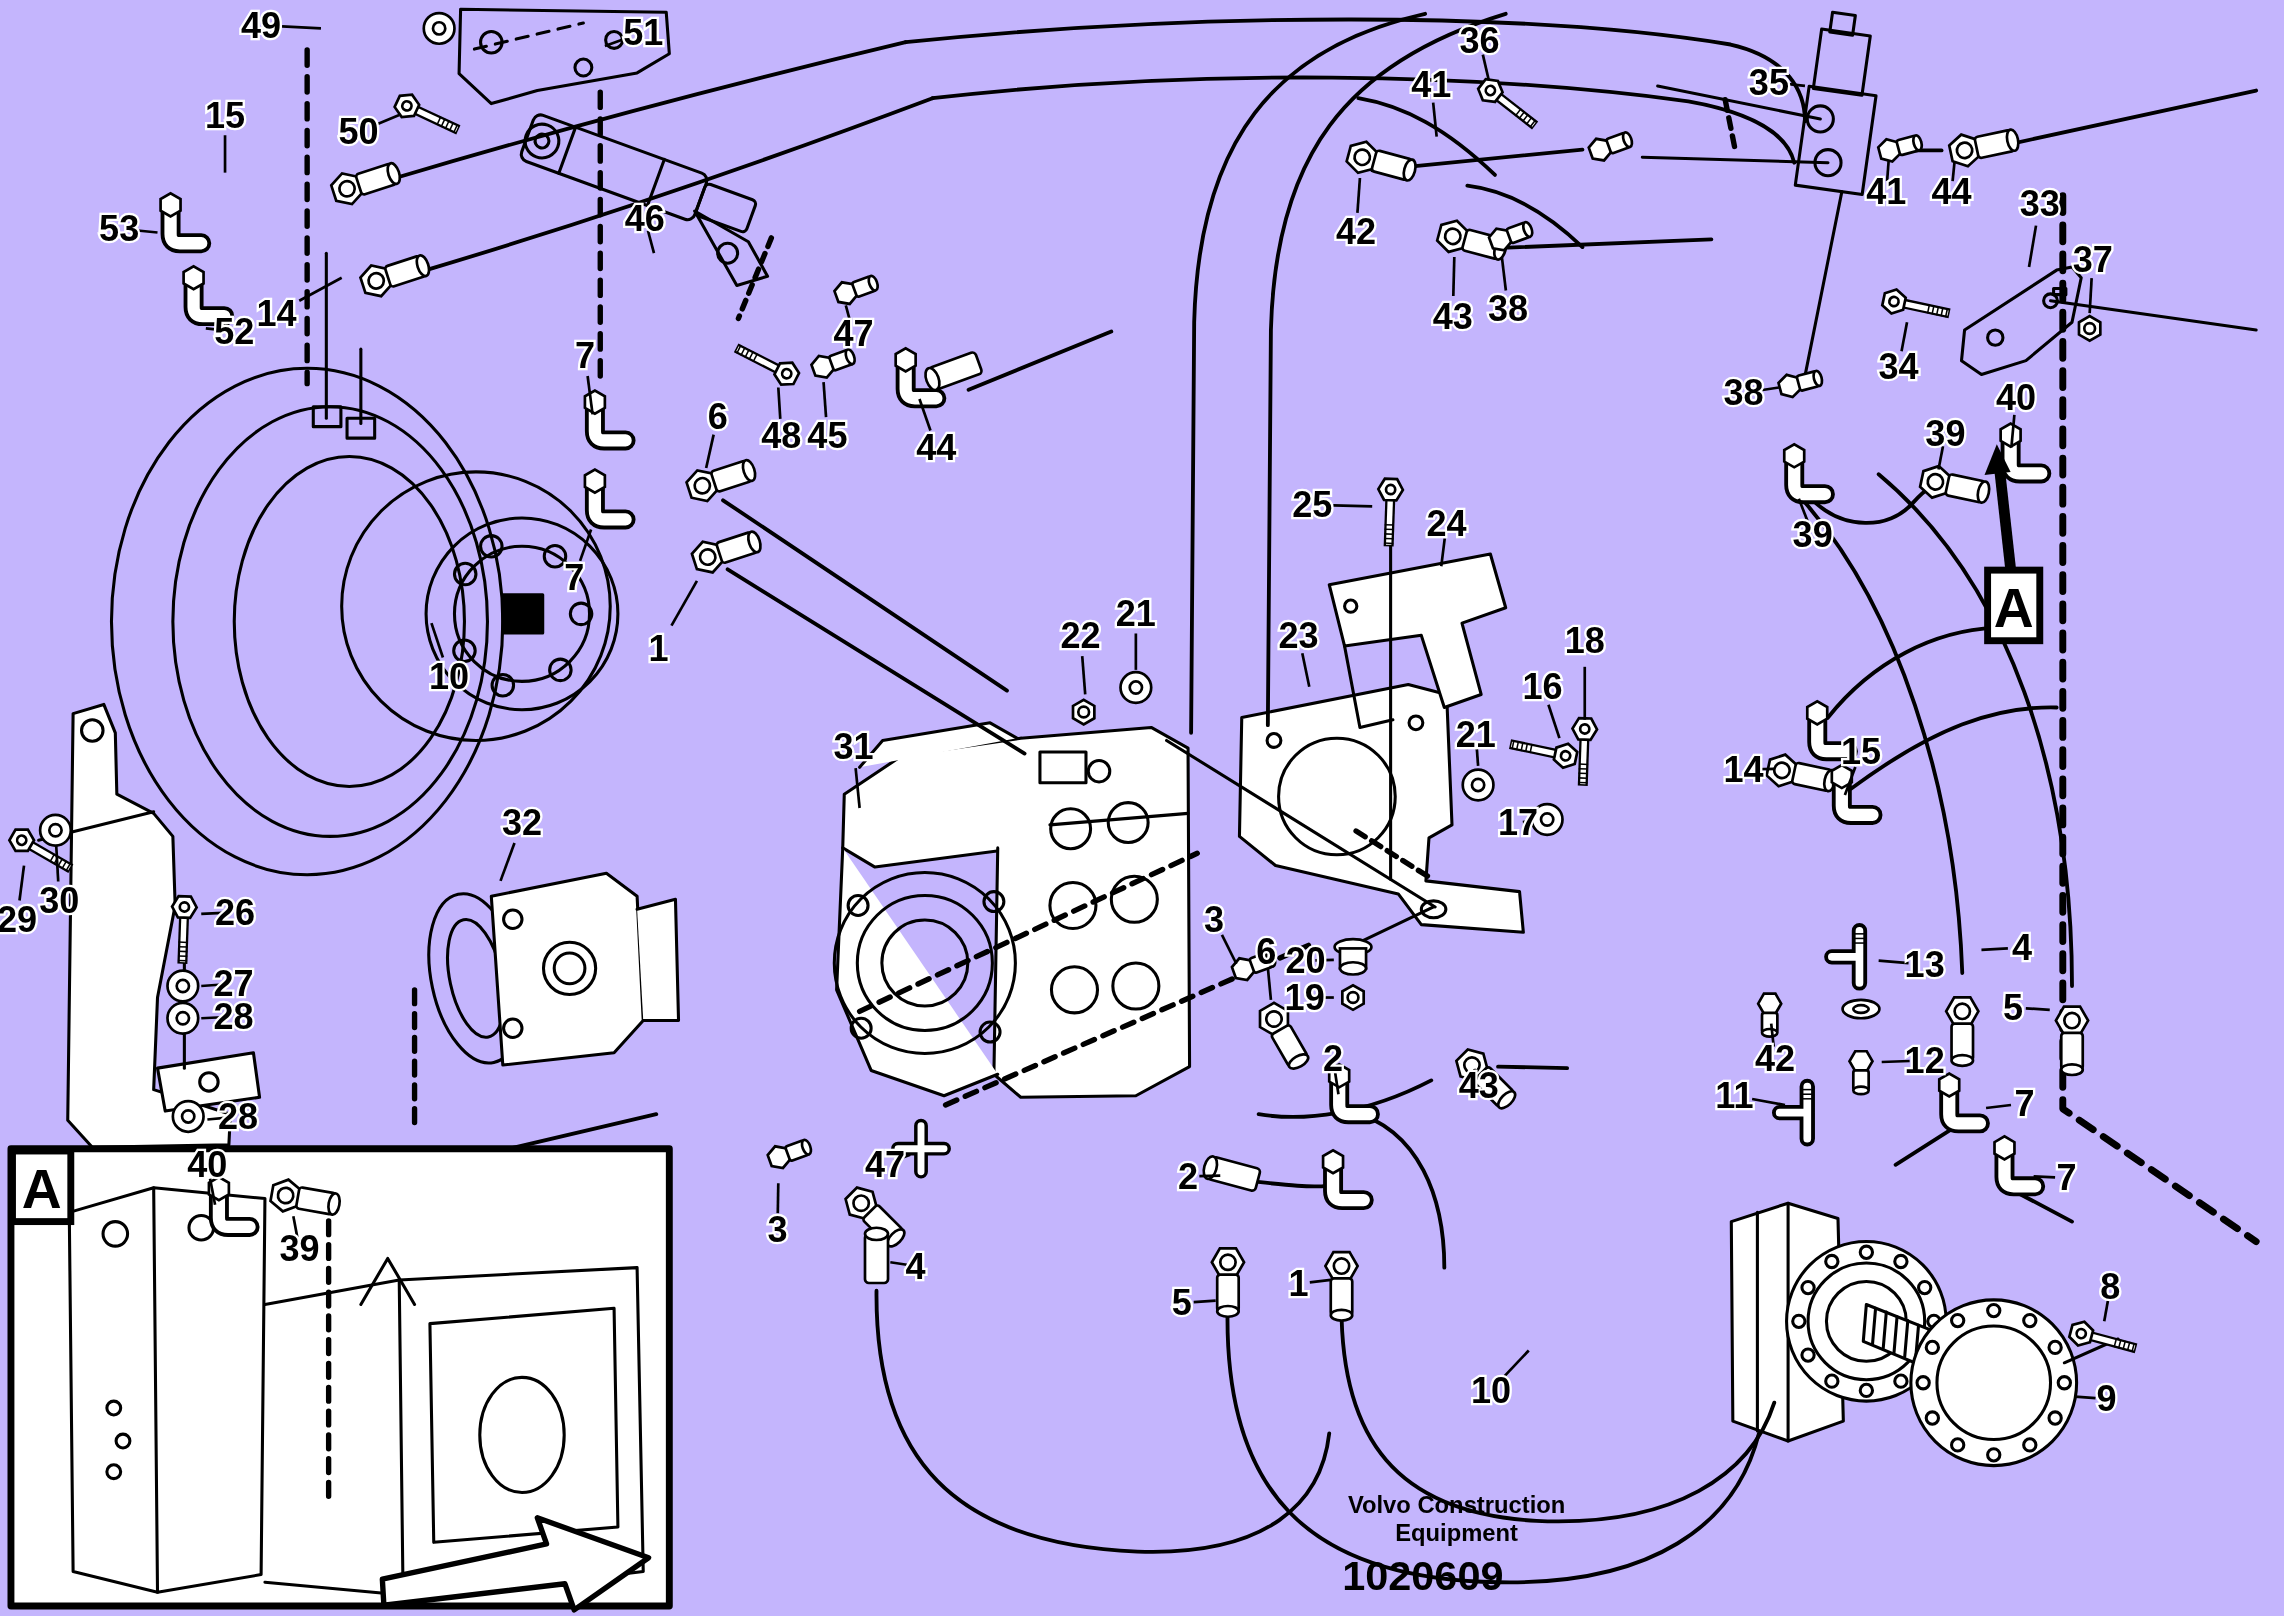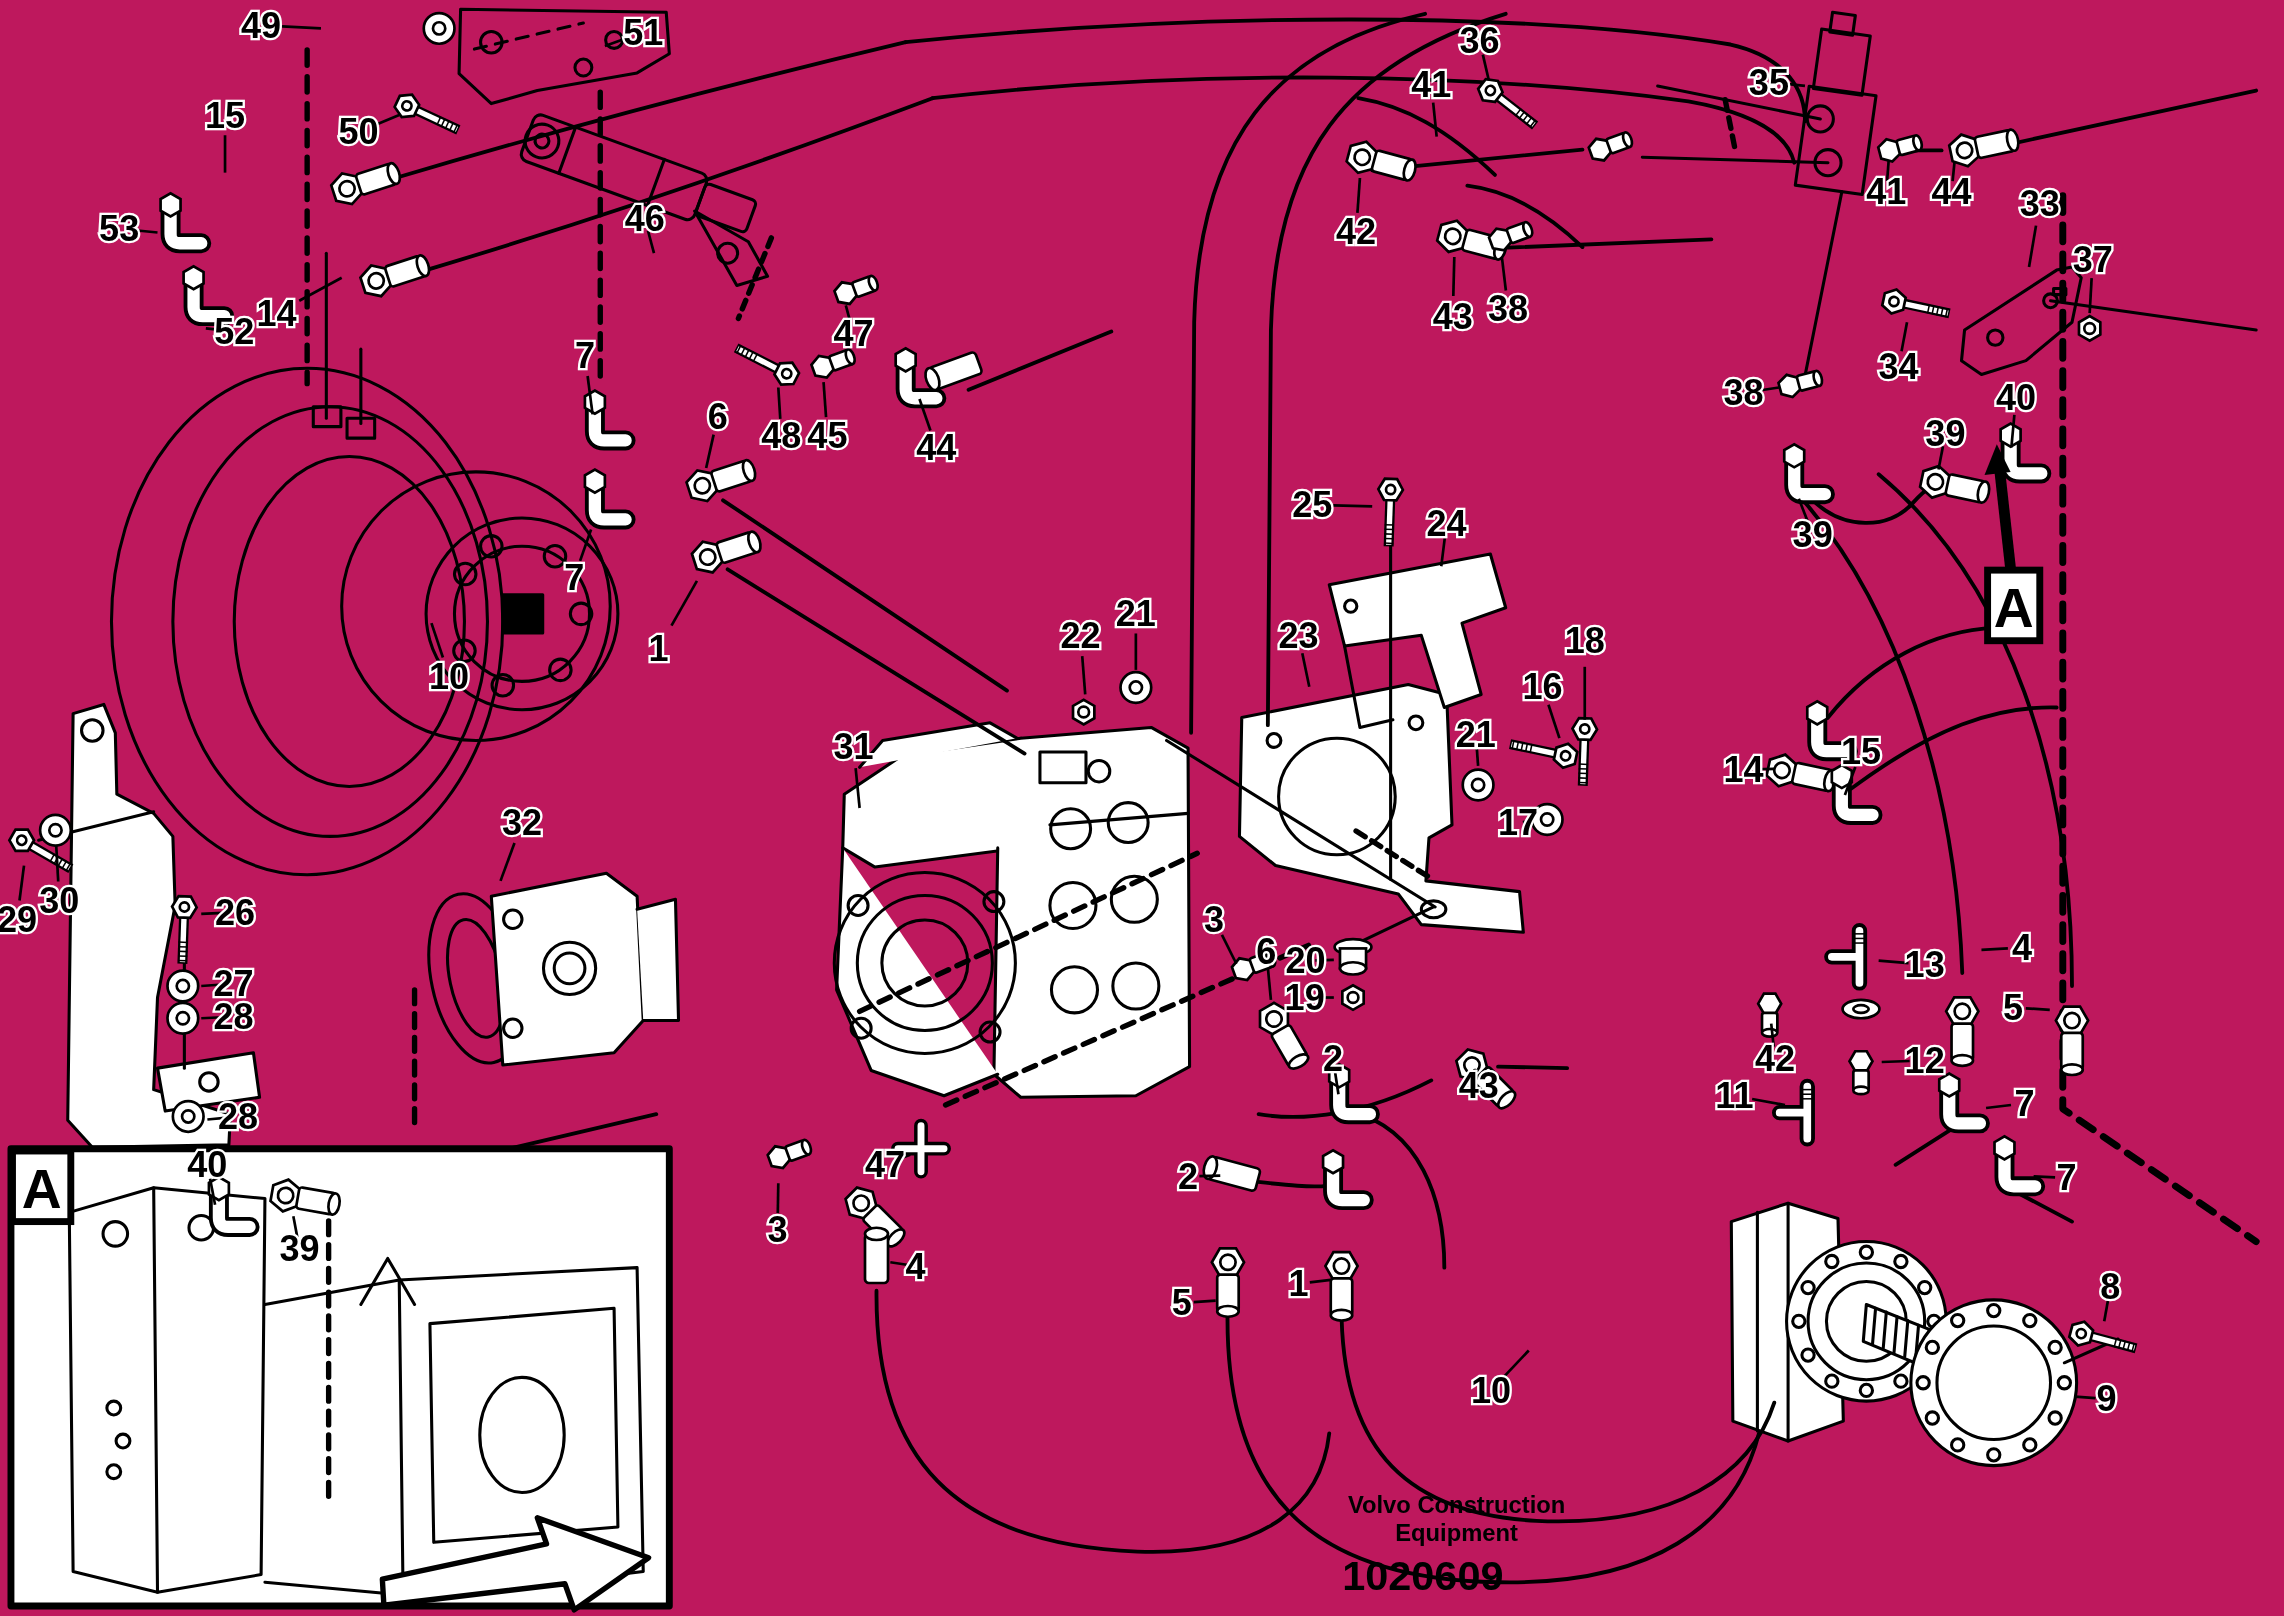--- a/index.html
+++ b/index.html
@@ -1,16 +1,16 @@
 <!DOCTYPE html>
 <html style="font-size:12.3px"><head>
 <meta charset="utf-8">
 <style>
   html,body{margin:0;padding:0;background:#e8e8e8;}
-  .page{width:2284px;height:1616px;background:#be185d;position:relative;overflow:hidden;
+  .page{width:2284px;height:1616px;background:#c4b5fd;position:relative;overflow:hidden;
         font-family:"Liberation Sans", sans-serif;}
   svg{display:block}
   .callout-text{font-family:"Liberation Sans", sans-serif;font-weight:bold;font-size:47px;
                 fill:#000;paint-order:stroke;stroke:#ffffff;stroke-width:6px;}
   .marker-letter{font-family:"Liberation Sans", sans-serif;font-weight:bold;font-size:72px;fill:#000;}
   .brand-text{font-family:"Liberation Sans", sans-serif;font-weight:bold;font-size:31px;fill:#000;}
   .fig-number{font-family:"Liberation Sans", sans-serif;font-weight:bold;font-size:54px;fill:#000;}
 </style>
 </head>
 <body>

